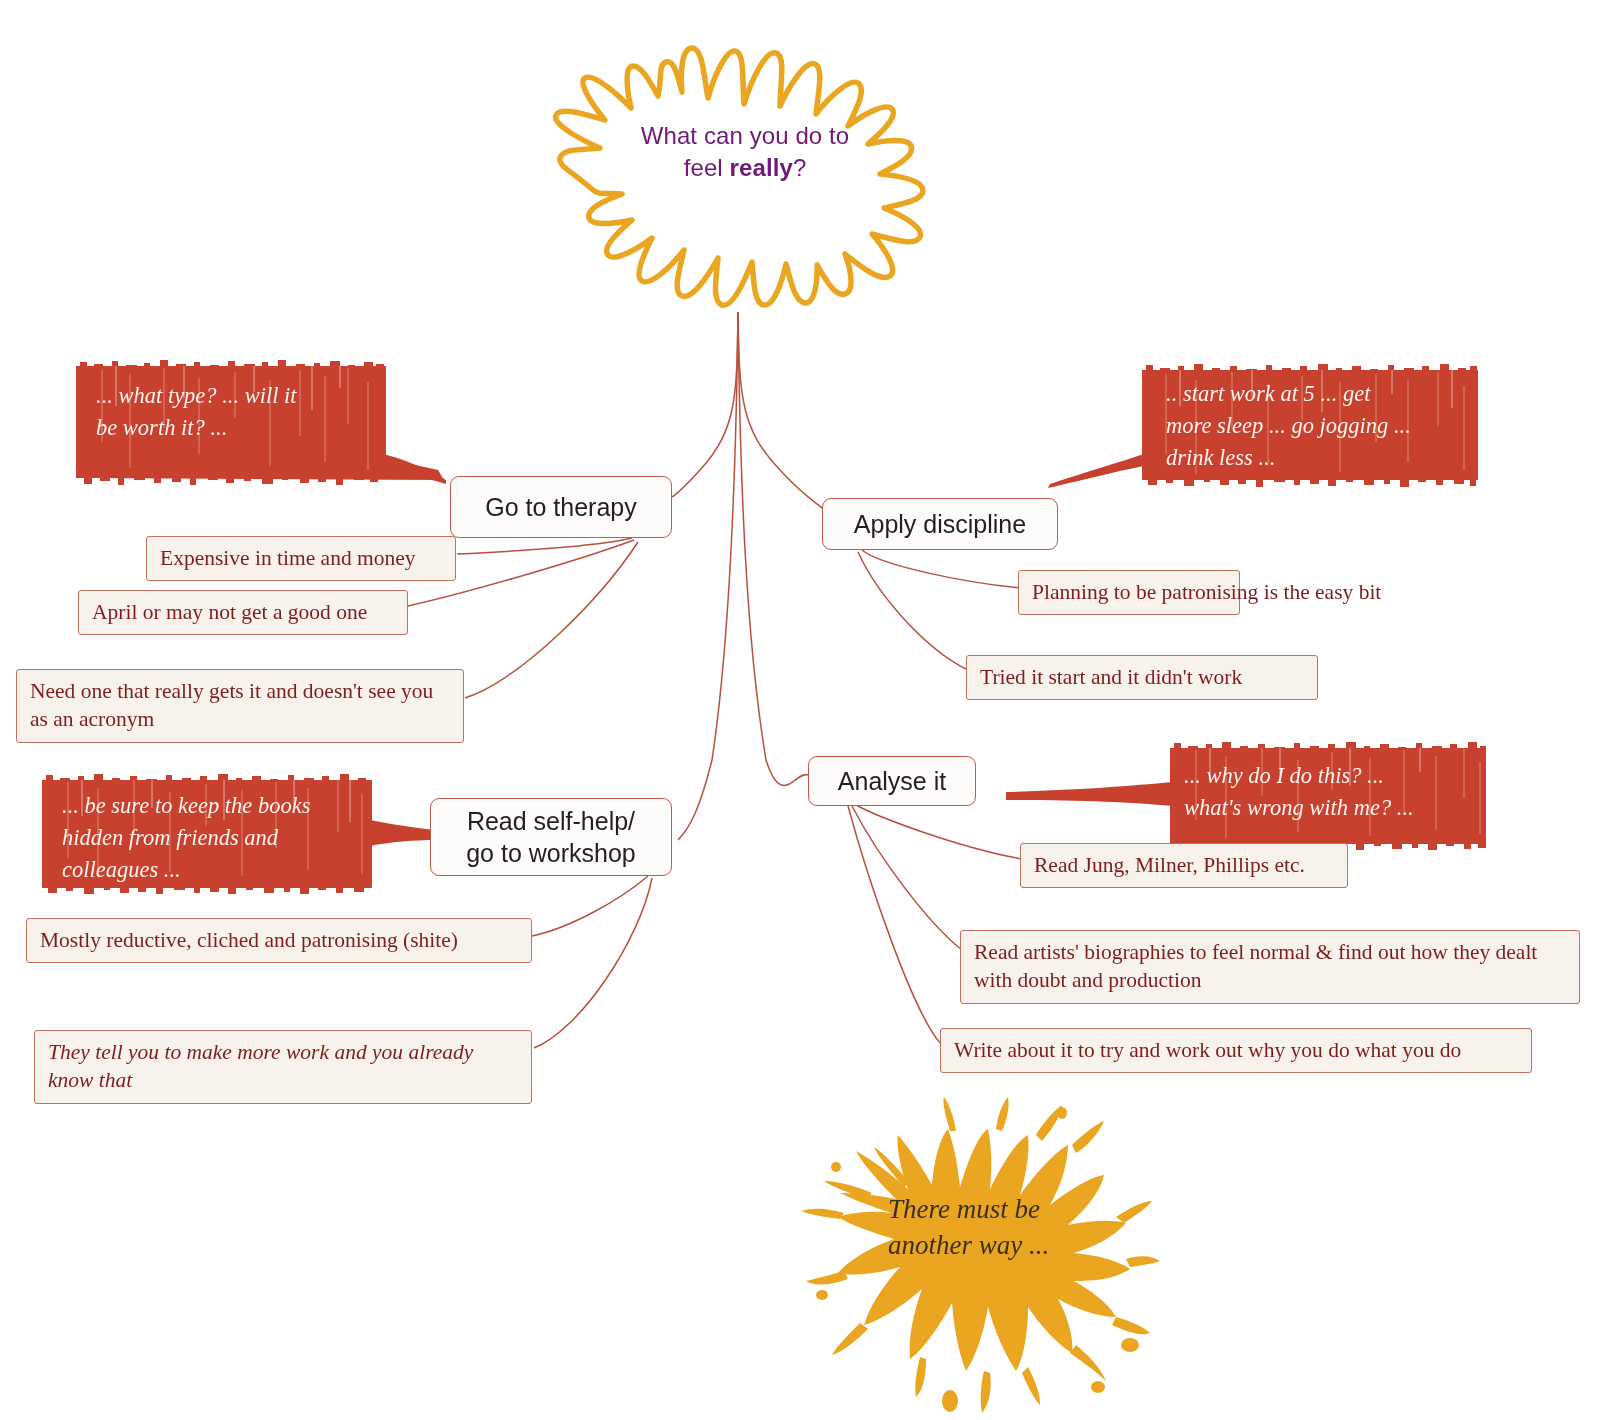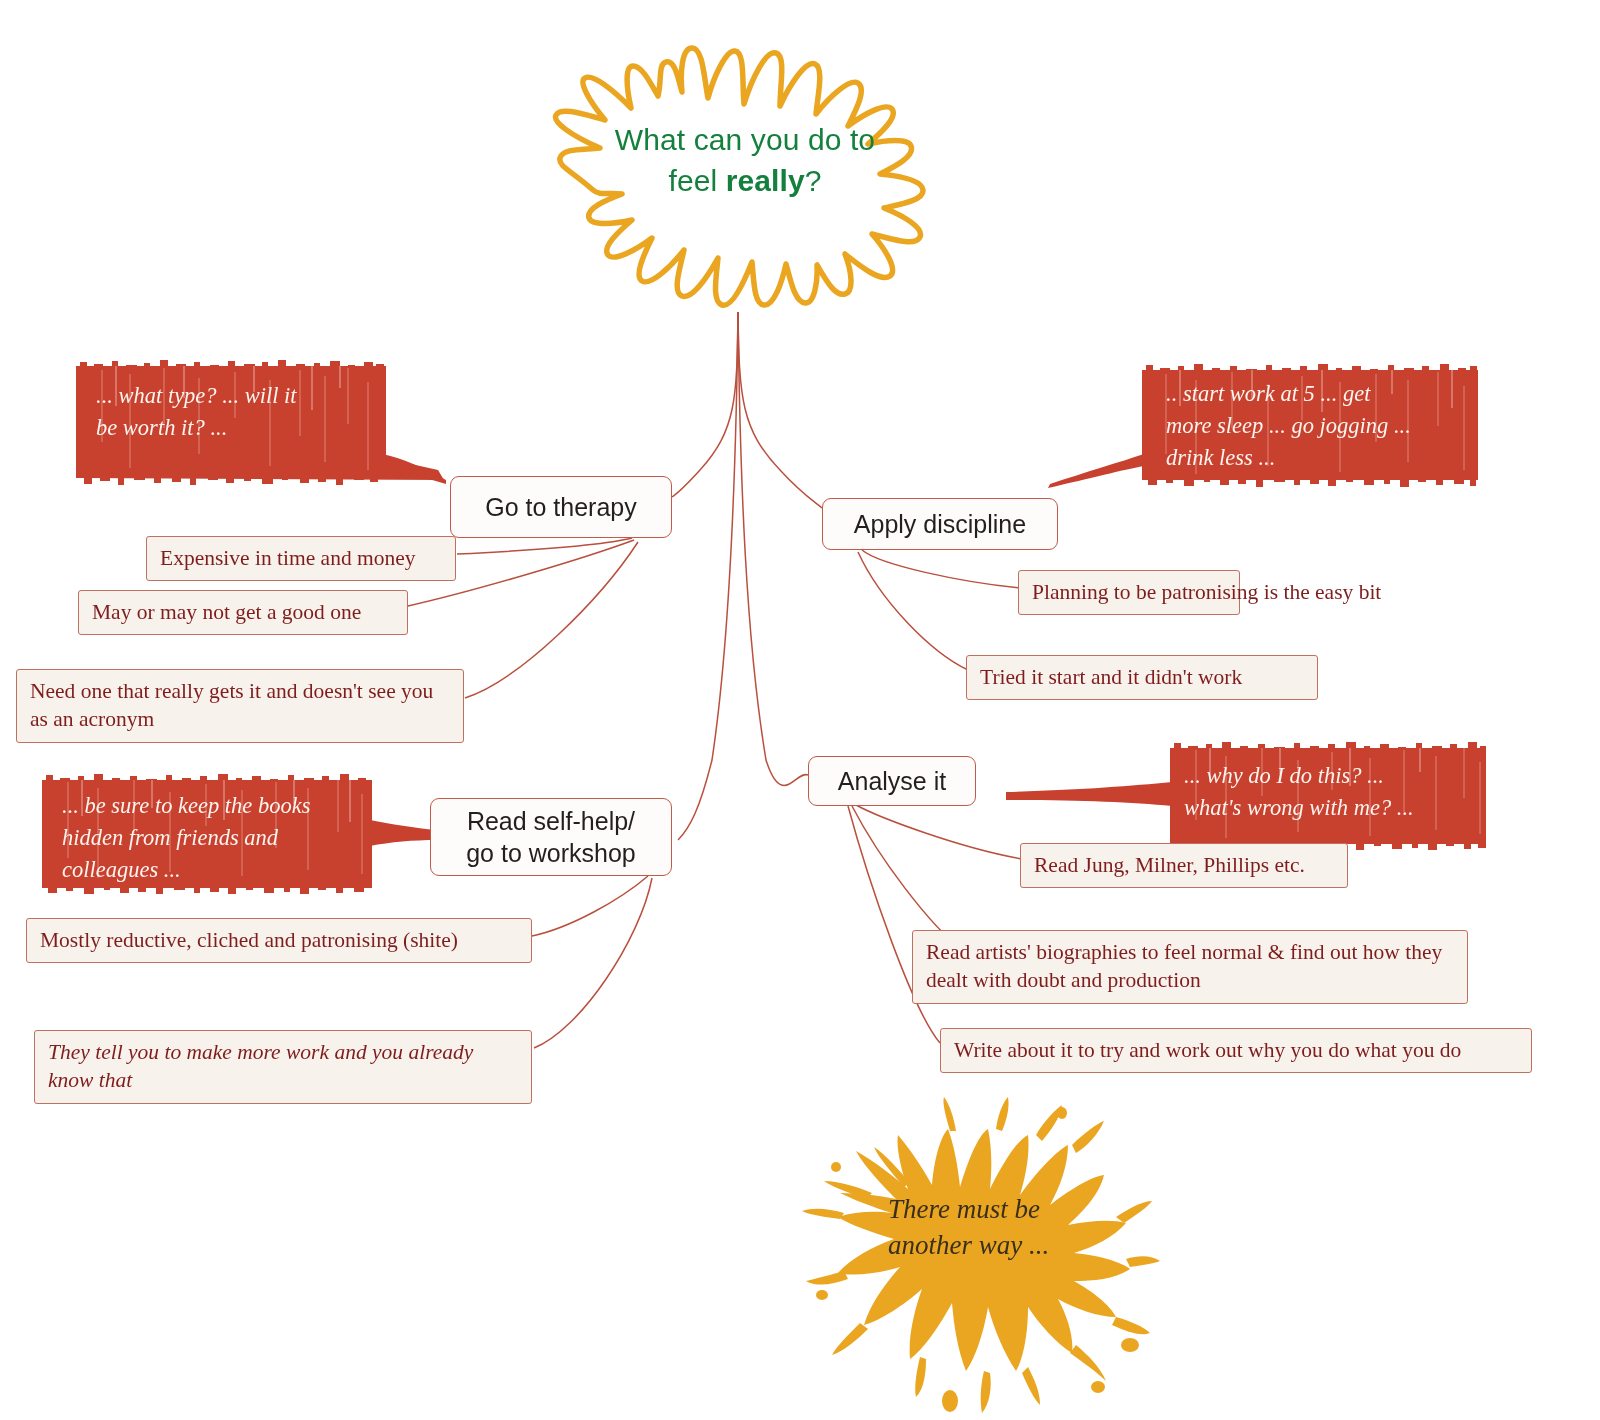--- a/index.html
+++ b/index.html
@@ -34,23 +34,23 @@
     width: 430px;
     height: 300px;
   }
   .starburst-label {
     position: absolute;
     left: 565px;
     top: 120px;
     width: 360px;
     text-align: center;
     font-family: "Liberation Sans", sans-serif;
-    font-size: 30px;
+    font-size: 24px;
     line-height: 1.35;
-    color: #15803d;
+    color: #701a75;
     letter-spacing: 0.1px;
   }
   .starburst-label b {
     font-weight: 700;
   }
   
   .node-main {
     position: absolute;
     box-sizing: border-box;
     background: #fdfcfa;
@@ -476,37 +476,37 @@
 
   <div class="node-main" style="left:430px; top:798px; width:242px; height:78px; white-space:pre-line;">
     <span>Read self-help/
 go to workshop</span>
   </div>
 
   <div class="node-sub" style="left:146px; top:536px; width:310px;">
     <span>Expensive in time and money</span>
   </div>
   <div class="node-sub" style="left:78px; top:590px; width:330px;">
-    <span>May or may not get a good one</span>
+    <span>April or may not get a good one</span>
   </div>
   <div class="node-sub" style="left:16px; top:669px; width:448px;">
     <span>Need one that really gets it and doesn't see you as an acronym</span>
   </div>
 
   <div class="node-sub" style="left:1018px; top:570px; width:222px; white-space:nowrap;">
     <span>Planning to be patronising is the easy bit</span>
   </div>
   <div class="node-sub" style="left:966px; top:655px; width:352px;">
     <span>Tried it start and it didn't work</span>
   </div>
 
   <div class="node-sub" style="left:1020px; top:843px; width:328px;">
     <span>Read Jung, Milner, Phillips etc.</span>
   </div>
-  <div class="node-sub" style="left:912px; top:930px; width:556px;">
+  <div class="node-sub" style="left:960px; top:930px; width:620px;">
     <span>Read artists' biographies to feel normal &amp; find out how they dealt with doubt and production</span>
   </div>
   <div class="node-sub" style="left:940px; top:1028px; width:592px; white-space:nowrap;">
     <span>Write about it to try and work out why you do what you do</span>
   </div>
 
   <div class="node-sub" style="left:26px; top:918px; width:506px; white-space:nowrap;">
     <span>Mostly reductive, cliched and patronising (shite)</span>
   </div>
   <div class="node-sub" style="left:34px; top:1030px; width:498px;font-style:italic;">

